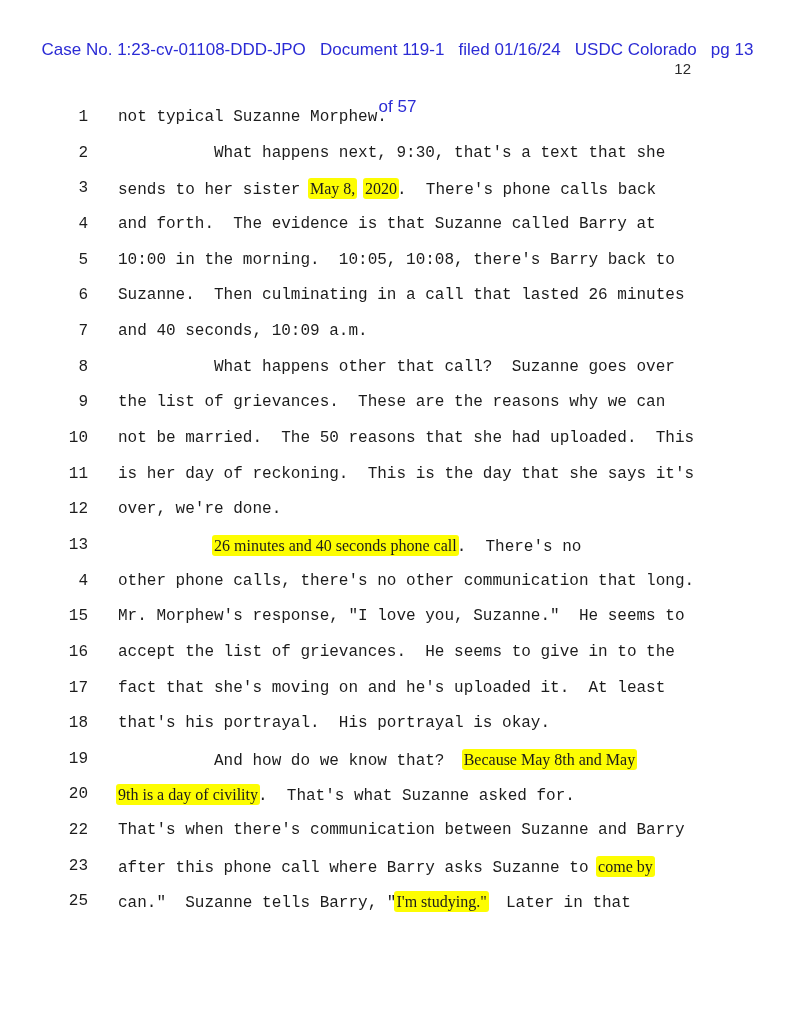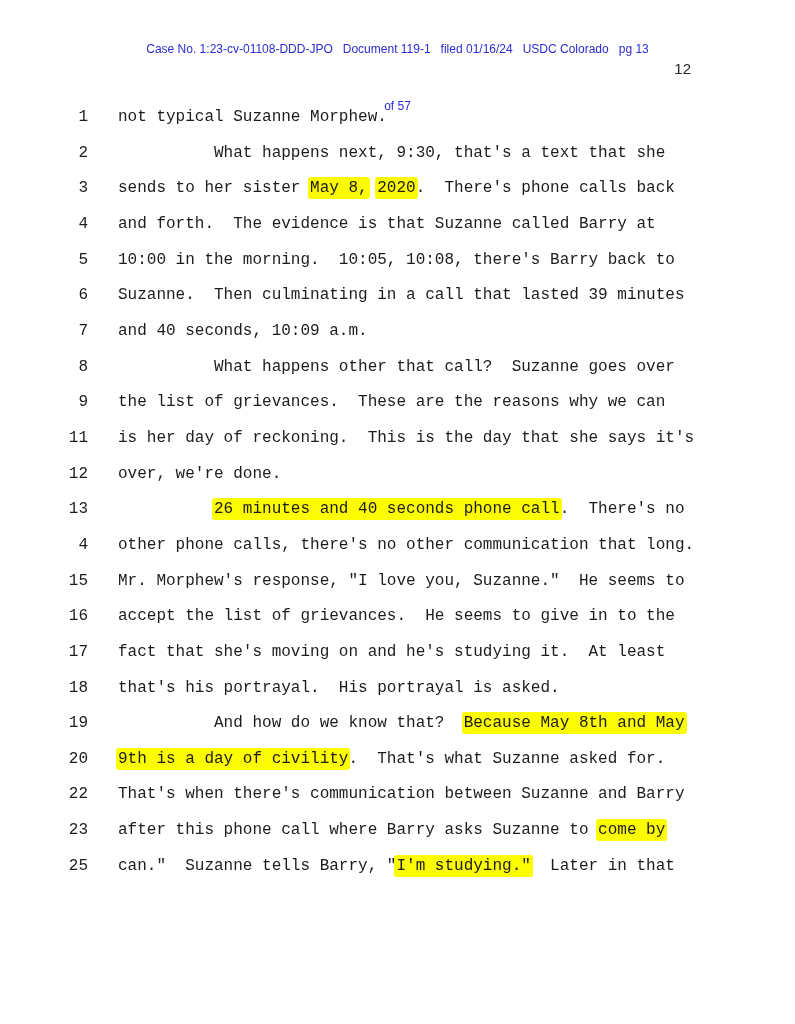--- a/index.html
+++ b/index.html
@@ -11,21 +11,21 @@
     position: relative;
     width: 795px;
     height: 1024px;
     background: #ffffff;
     overflow: hidden;
   }
   .stamp {
     padding-top: 2px;
     text-align: center;
     font-family: "Liberation Sans", sans-serif;
-    font-size: 12px;
+    font-size: 17px;
     line-height: 19px;
     color: var(--stamp-color, #2b2bd5);
     white-space: pre;
   }
   .pageno {
     position: absolute;
     top: 60px;
     right: 104px;
     font-family: "Liberation Sans", sans-serif;
     font-size: 15px;
@@ -53,20 +53,21 @@
   }
   .t-text {
     margin-left: 30px;
     white-space: pre;
   }
   .hl {
     background: var(--hl-color, #fdfd02);
     margin: 0 -2px;
     padding: 2px 2px;
     border-radius: 3px;
+    font-family: Liberation Serif, serif;
   }
 </style>
 </head>
 <body>
 
 <div class="doc-page">
   <div class="stamp">
     <div>Case No. 1:23-cv-01108-DDD-JPO   Document 119-1   filed 01/16/24   USDC Colorado   pg 13</div>
     <div>of 57</div>
   </div>
@@ -87,33 +88,37 @@
       <div class="t-row">
         <span class="t-no">4</span>
         <span class="t-text"><span>and forth.  The evidence is that Suzanne called Barry at</span></span>
       </div>
       <div class="t-row">
         <span class="t-no">5</span>
         <span class="t-text"><span>10:00 in the morning.  10:05, 10:08, there's Barry back to</span></span>
       </div>
       <div class="t-row">
         <span class="t-no">6</span>
-        <span class="t-text"><span>Suzanne.  Then culminating in a call that lasted 39 minutes</span></span>
+        <span class="t-text"><span>Suzanne.  Then culminating in a call that lasted 26 minutes</span></span>
       </div>
       <div class="t-row">
         <span class="t-no">7</span>
         <span class="t-text"><span>and 40 seconds, 10:09 a.m.</span></span>
       </div>
       <div class="t-row">
         <span class="t-no">8</span>
         <span class="t-text"><span>          What happens other that call?  Suzanne goes over</span></span>
       </div>
       <div class="t-row">
         <span class="t-no">9</span>
         <span class="t-text"><span>the list of grievances.  These are the reasons why we can</span></span>
+      </div>
+      <div class="t-row">
+        <span class="t-no">10</span>
+        <span class="t-text"><span>not be married.  The 50 reasons that she had uploaded.  This</span></span>
       </div>
       <div class="t-row">
         <span class="t-no">11</span>
         <span class="t-text"><span>is her day of reckoning.  This is the day that she says it's</span></span>
       </div>
       <div class="t-row">
         <span class="t-no">12</span>
         <span class="t-text"><span>over, we're done.</span></span>
       </div>
       <div class="t-row">
@@ -127,25 +132,25 @@
       <div class="t-row">
         <span class="t-no">15</span>
         <span class="t-text"><span>Mr. Morphew's response, "I love you, Suzanne."  He seems to</span></span>
       </div>
       <div class="t-row">
         <span class="t-no">16</span>
         <span class="t-text"><span>accept the list of grievances.  He seems to give in to the</span></span>
       </div>
       <div class="t-row">
         <span class="t-no">17</span>
-        <span class="t-text"><span>fact that she's moving on and he's studying it.  At least</span></span>
+        <span class="t-text"><span>fact that she's moving on and he's uploaded it.  At least</span></span>
       </div>
       <div class="t-row">
         <span class="t-no">18</span>
-        <span class="t-text"><span>that's his portrayal.  His portrayal is asked.</span></span>
+        <span class="t-text"><span>that's his portrayal.  His portrayal is okay.</span></span>
       </div>
       <div class="t-row">
         <span class="t-no">19</span>
         <span class="t-text"><span>          And how do we know that?  </span><span class="hl">Because May 8th and May</span></span>
       </div>
       <div class="t-row">
         <span class="t-no">20</span>
         <span class="t-text"><span class="hl">9th is a day of civility</span><span>.  That's what Suzanne asked for.</span></span>
       </div>
       <div class="t-row">

